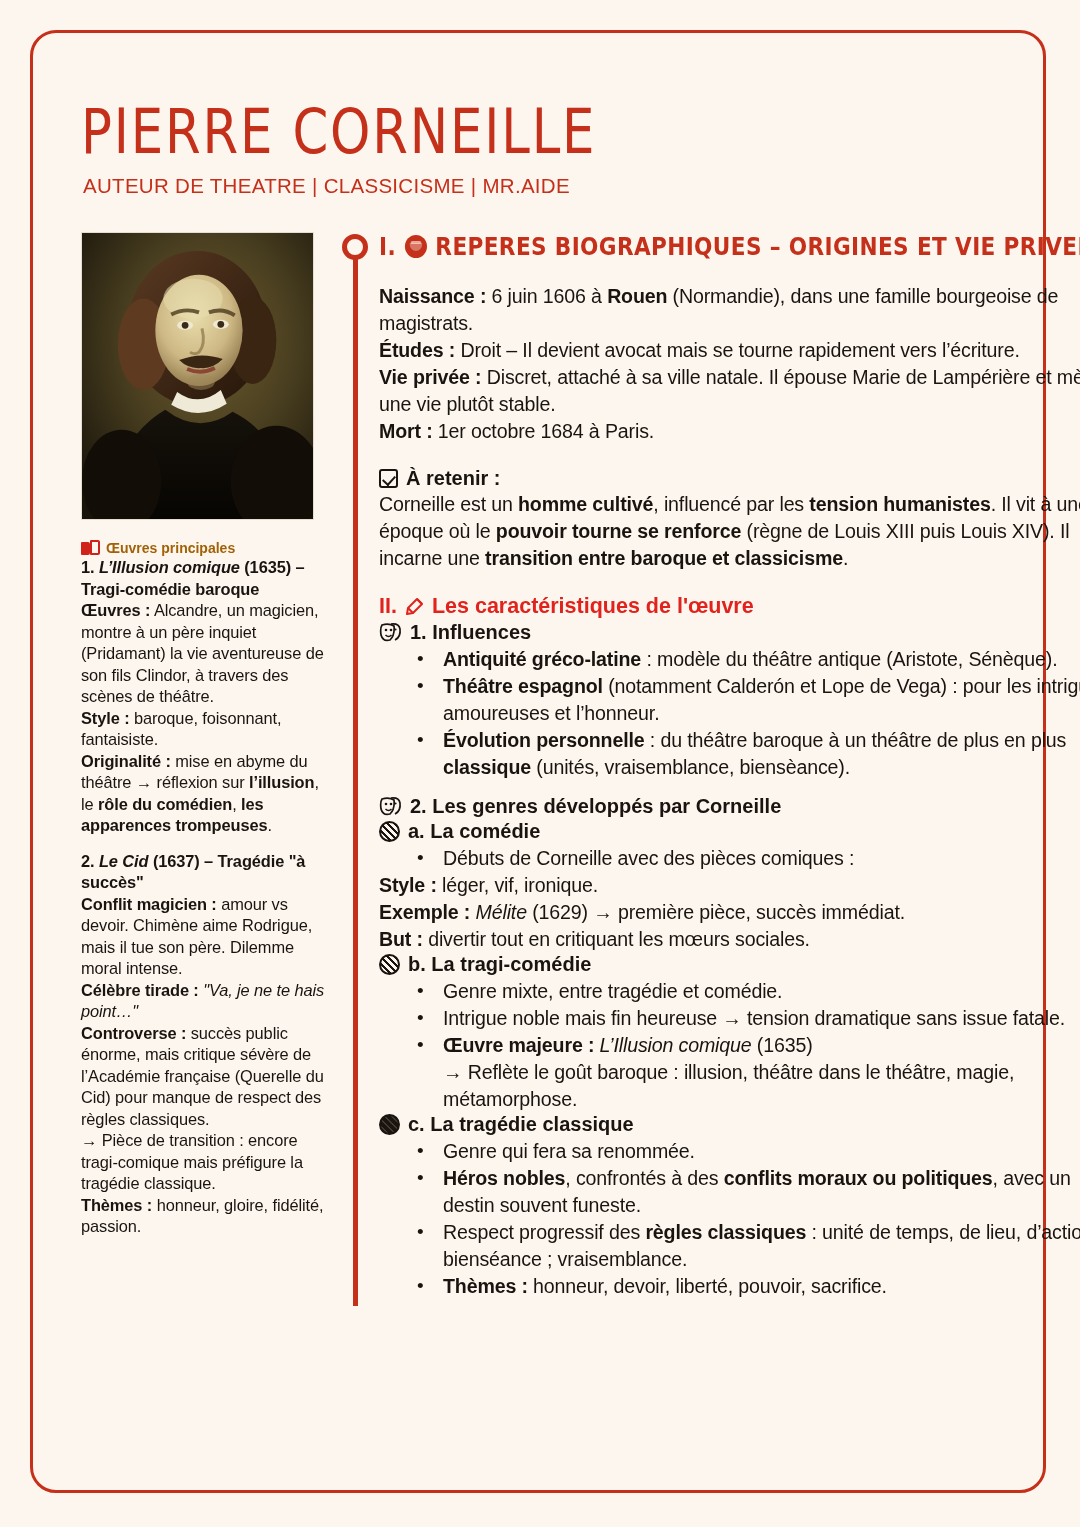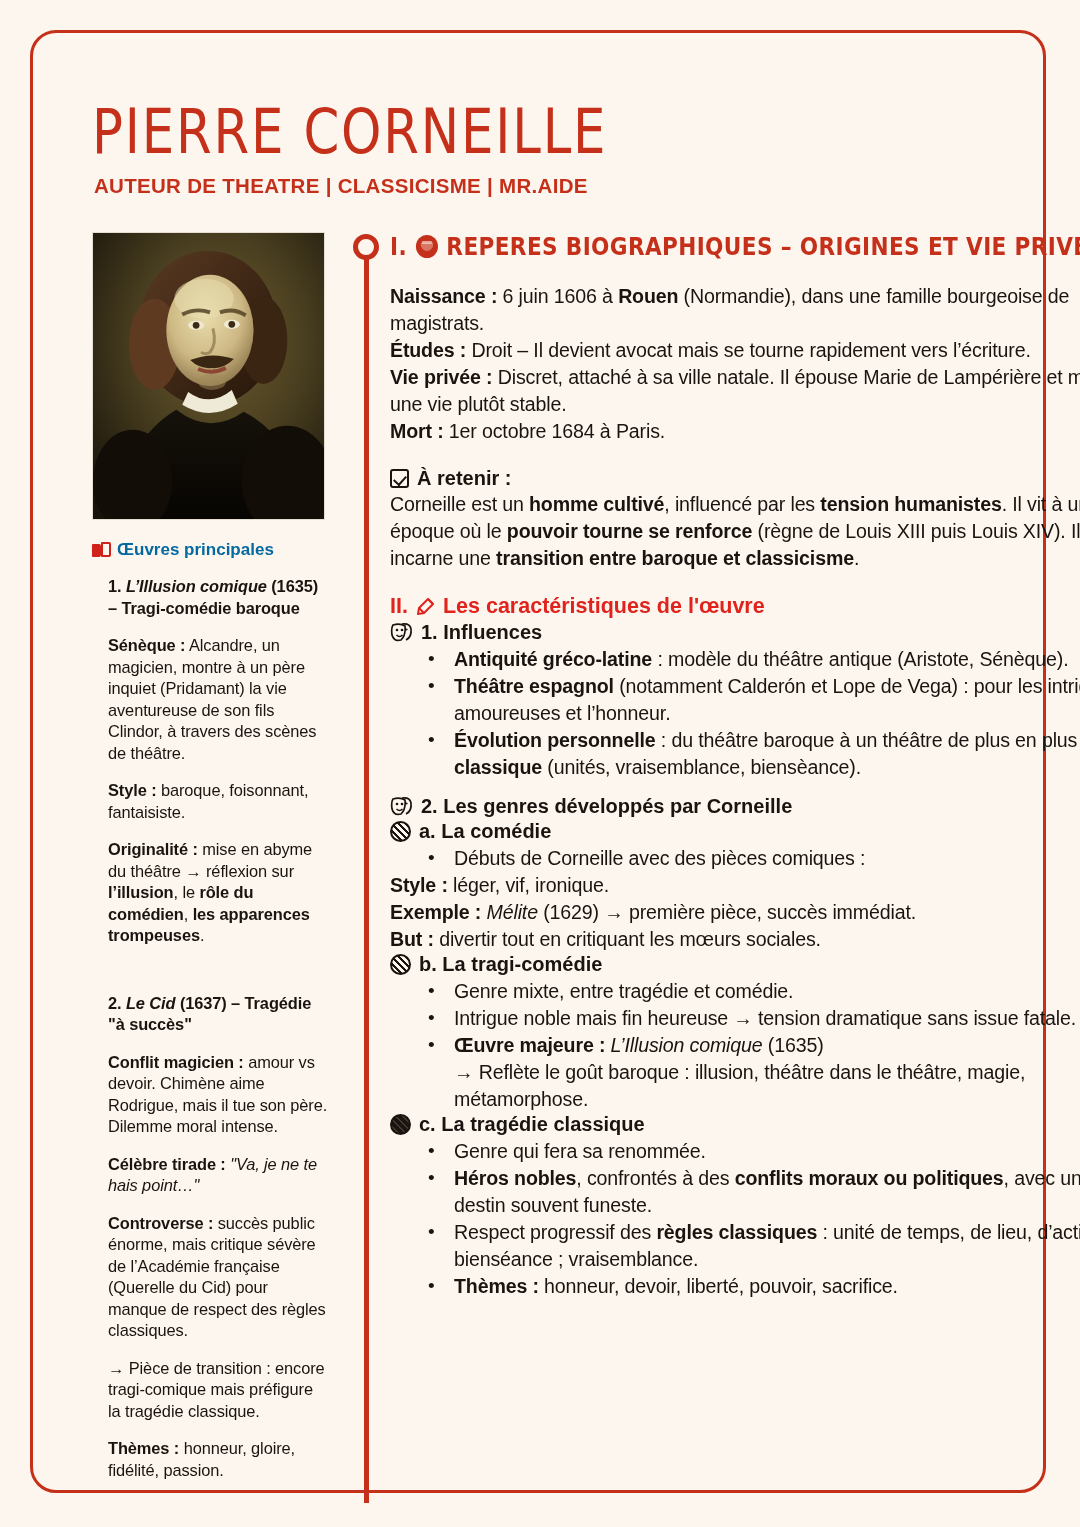--- a/index.html
+++ b/index.html
@@ -13,21 +13,21 @@
   .page-frame{
     position:absolute;
     left:30px;top:30px;
     width:1016px;height:1463px;
     border:3px solid #c5301a;
     border-radius:26px;
     box-sizing:border-box;
   }
   .content{
     position:absolute;
-    left:92px;top:100px;
+    left:81px;top:100px;
     width:930px;
   }
 
   
   .title{
     font-family:"DejaVu Sans Condensed","Liberation Sans Narrow","Liberation Sans",sans-serif;
     font-size:62px;
     line-height:64px;
     letter-spacing:2px;
     font-weight:400;
@@ -35,21 +35,21 @@
     transform:scaleX(0.92);
     transform-origin:left center;
     margin:0 0 10px 0;
     white-space:nowrap;
   }
   .subtitle{
     font-size:20.5px;
     letter-spacing:0.3px;
     color:#c5301a;
     margin:6px 0 16px 2px;
-    font-weight:700;
+    font-weight:400;
   }
 
   
   .body-wrap{
     display:flex;
     margin-top:34px;
     align-items:flex-start;
   }
   .col-left{
     width:252px;
@@ -92,23 +92,23 @@
     border:1px solid #e6ddd2;
     box-sizing:border-box;
     background:#191408;
     position:relative;
     overflow:hidden;
   }
   .portrait svg{display:block;width:100%;height:100%;}
 
   
   .side-head{
-    color:#0369a1;
+    color:#a16207;
     font-weight:bold;
-    font-size:17px;
+    font-size:14px;
     margin:20px 0 1px 0;
     display:flex;
     align-items:center;
     gap:5px;
   }
   .books-icon{
     display:inline-block;
     position:relative;
     width:20px;height:16px;
   }
@@ -116,21 +116,21 @@
     position:absolute;display:block;
     border:2px solid #d0211a;
     background:#d0211a;
     box-sizing:border-box;
   }
   .books-icon i.b1{left:0;top:2px;width:9px;height:13px;border-radius:1px 2px 2px 1px;}
   .books-icon i.b2{left:9px;top:0;width:10px;height:15px;border-radius:1px 2px 2px 1px;background:#fdf6ef;}
   .side-p{
     font-size:16.4px;
     line-height:21.5px;
-    margin:16px;
+    margin:0;
     letter-spacing:-0.1px;
   }
   .side-p + .side-p{margin-top:0;}
   .side-gap{height:14px;}
 
   
   .sec1-head{
     display:flex;
     align-items:center;
     gap:9px;
@@ -307,21 +307,21 @@
 
       <div class="side-head">
         <span class="books-icon">
             <i class="b1"></i>
             <i class="b2"></i>
           </span>
         <span>Œuvres principales</span>
       </div>
 
       <p class="side-p"><b>1. <i>L’Illusion comique</i> (1635) – Tragi-comédie baroque</b></p>
-      <p class="side-p"><b>Sénèque :</b> Alcandre, un magicien, montre à un père inquiet (Pridamant) la vie aventureuse de son fils Clindor, à travers des scènes de théâtre.</p>
+      <p class="side-p"><b>Œuvres :</b> Alcandre, un magicien, montre à un père inquiet (Pridamant) la vie aventureuse de son fils Clindor, à travers des scènes de théâtre.</p>
       <p class="side-p"><b>Style :</b> baroque, foisonnant, fantaisiste.</p>
       <p class="side-p"><b>Originalité :</b> mise en abyme du théâtre → réflexion sur <b>l’illusion</b>, le <b>rôle du comédien</b>, <b>les apparences trompeuses</b>.</p>
 
       <div class="side-gap"></div>
 
       <p class="side-p"><b>2. <i>Le Cid</i> (1637) – Tragédie "à succès"</b></p>
       <p class="side-p"><b>Conflit magicien :</b> amour vs devoir. Chimène aime Rodrigue, mais il tue son père. Dilemme moral intense.</p>
       <p class="side-p"><b>Célèbre tirade :</b> <i>"Va, je ne te hais point…"</i></p>
       <p class="side-p"><b>Controverse :</b> succès public énorme, mais critique sévère de l’Académie française (Querelle du Cid) pour manque de respect des règles classiques.</p>
       <p class="side-p">→ Pièce de transition : encore tragi-comique mais préfigure la tragédie classique.</p>

